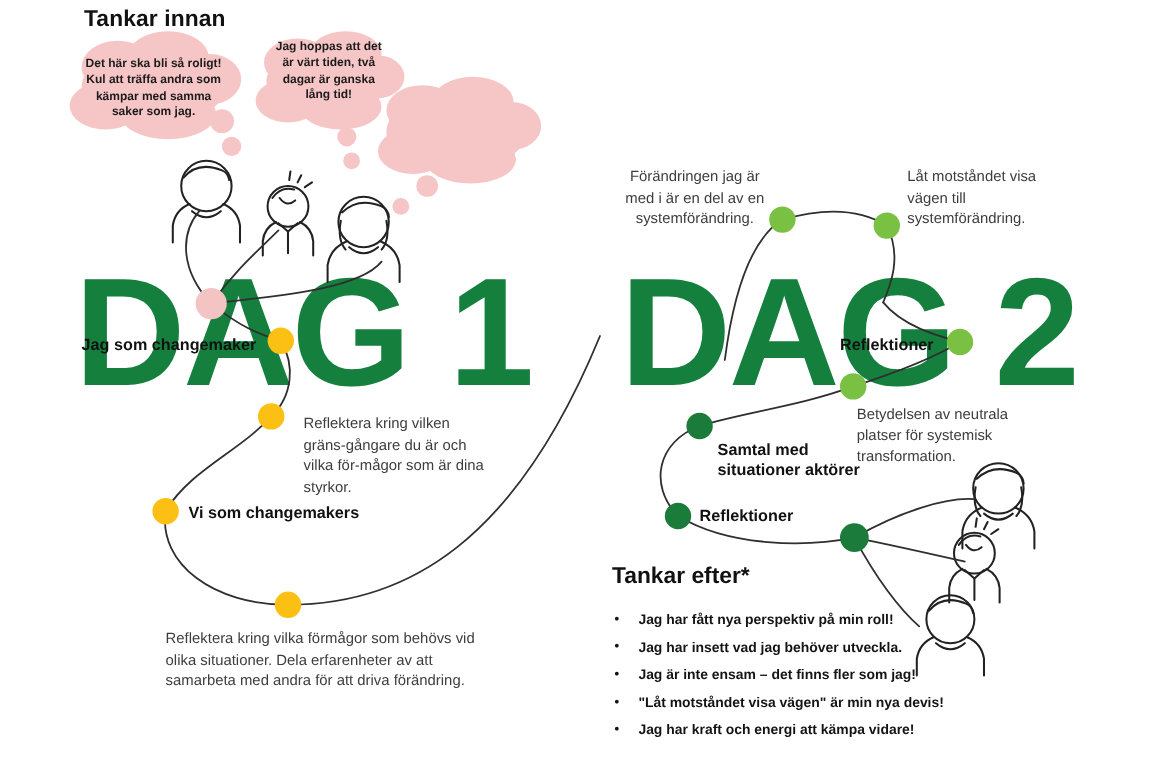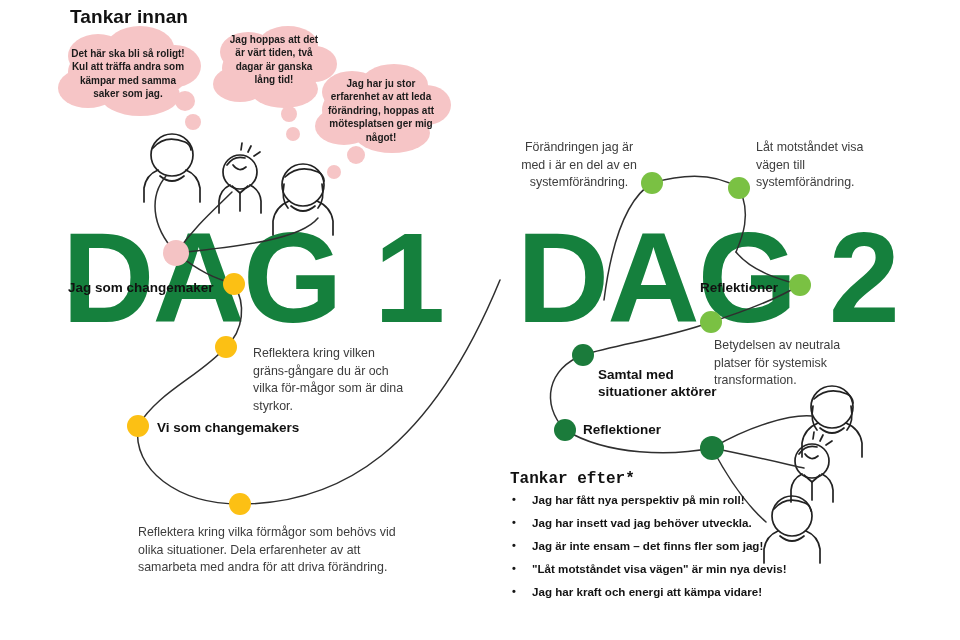--- a/index.html
+++ b/index.html
@@ -25,21 +25,21 @@
   .t{position:absolute;z-index:8;}
   .hd{font-size:19px;font-weight:600;letter-spacing:.1px;color:#111;}
   .nodelabel{font-size:13.5px;font-weight:700;color:#111;white-space:nowrap;}
   .nodelabel.two{white-space:normal;line-height:17px;}
   .descr{font-size:12.4px;line-height:17.5px;color:#3d3d3d;font-weight:400;}
   .bub{position:absolute;z-index:4;text-align:center;font-size:10px;
        line-height:13.4px;font-weight:700;color:#1b1b1b;}
 
   
   #after-block{position:absolute;left:510px;top:470px;width:330px;z-index:8;}
-  #after-title{font-size:16px;font-weight:600;color:#111;margin-bottom:5px;font-family:Liberation Mono, monospace;}
+  #after-title{font-size:19px;font-weight:600;color:#111;margin-bottom:18px;}
   .blist{list-style:none;margin:0;padding:0;}
   .blist li{position:relative;padding-left:22px;margin-bottom:8.5px;
             font-size:11.6px;line-height:14.6px;font-weight:700;color:#141414;}
   .blist li::before{content:"\2022";position:absolute;left:2px;top:-1px;
                     font-size:11px;color:#141414;}
 </style>
 </head>
 <body>
 
 <div id="stage">
@@ -82,21 +82,20 @@
         <ellipse cx="344" cy="126" rx="29" ry="19"></ellipse>
         <ellipse cx="392" cy="133" rx="38" ry="20"></ellipse>
         <circle cx="356" cy="155" r="9"></circle>
         <circle cx="334" cy="172" r="7"></circle>
       </g>
     </g>
   </svg>
 
   <div class="bub" style="left:68px;top:47px;width:120px;">Det här ska bli så roligt! Kul att träffa andra som kämpar med samma saker som jag.</div>
   <div class="bub" style="left:226px;top:33px;width:96px;">Jag hoppas att det är värt tiden, två dagar är ganska lång tid!</div>
-  <div class="bub" style="left:322px;top:77px;width:118px;">Jag har ju stor erfarenhet av att leda förändring, hoppas att mötesplatsen ger mig något!</div>
 
   <svg class="layer" id="people-layer" viewBox="0 0 960 640" fill="none" stroke="#222" stroke-width="1.7" stroke-linecap="round" stroke-linejoin="round">
 
     <g>
       <circle cx="172" cy="155" r="21"></circle>
       <path d="M153 148 q12 -14 32 -6 q5 2 6 8"></path>
       <path d="M158 170 q-12 5 -14 18 v14"></path>
       <path d="M186 170 q12 5 14 18 v14"></path>
       <path d="M160 176 q12 10 24 0"></path>
     </g>

